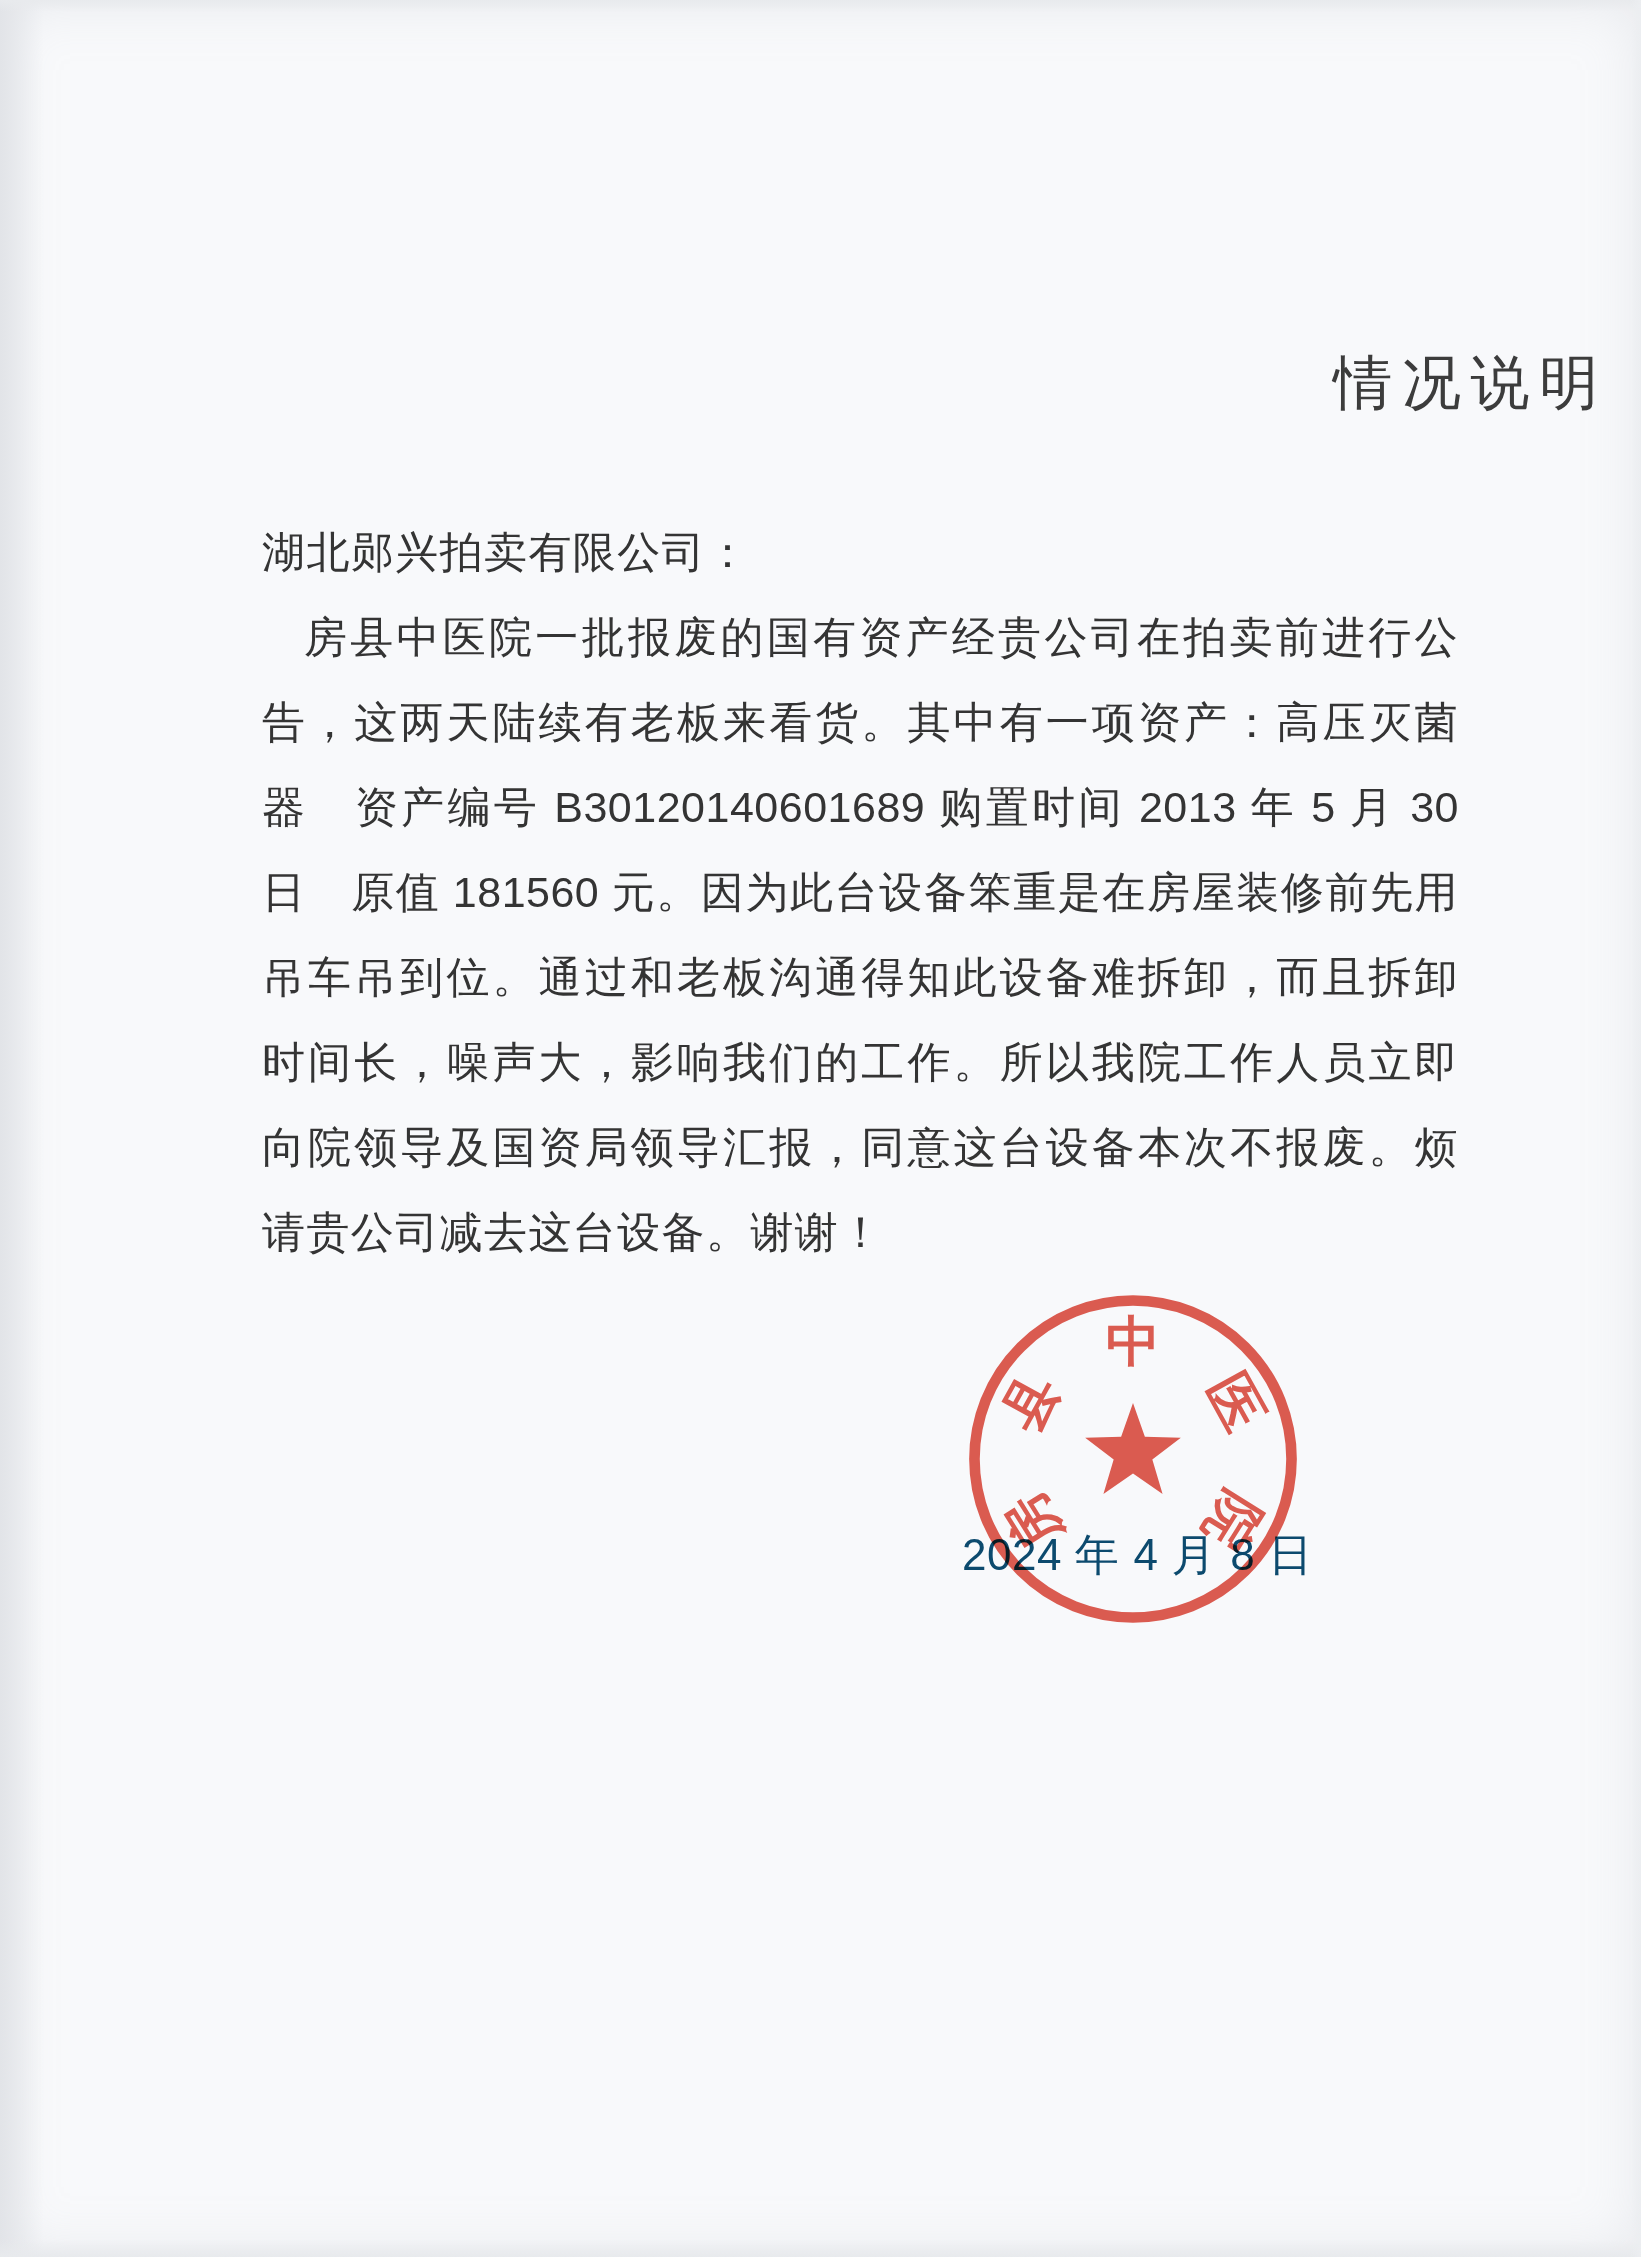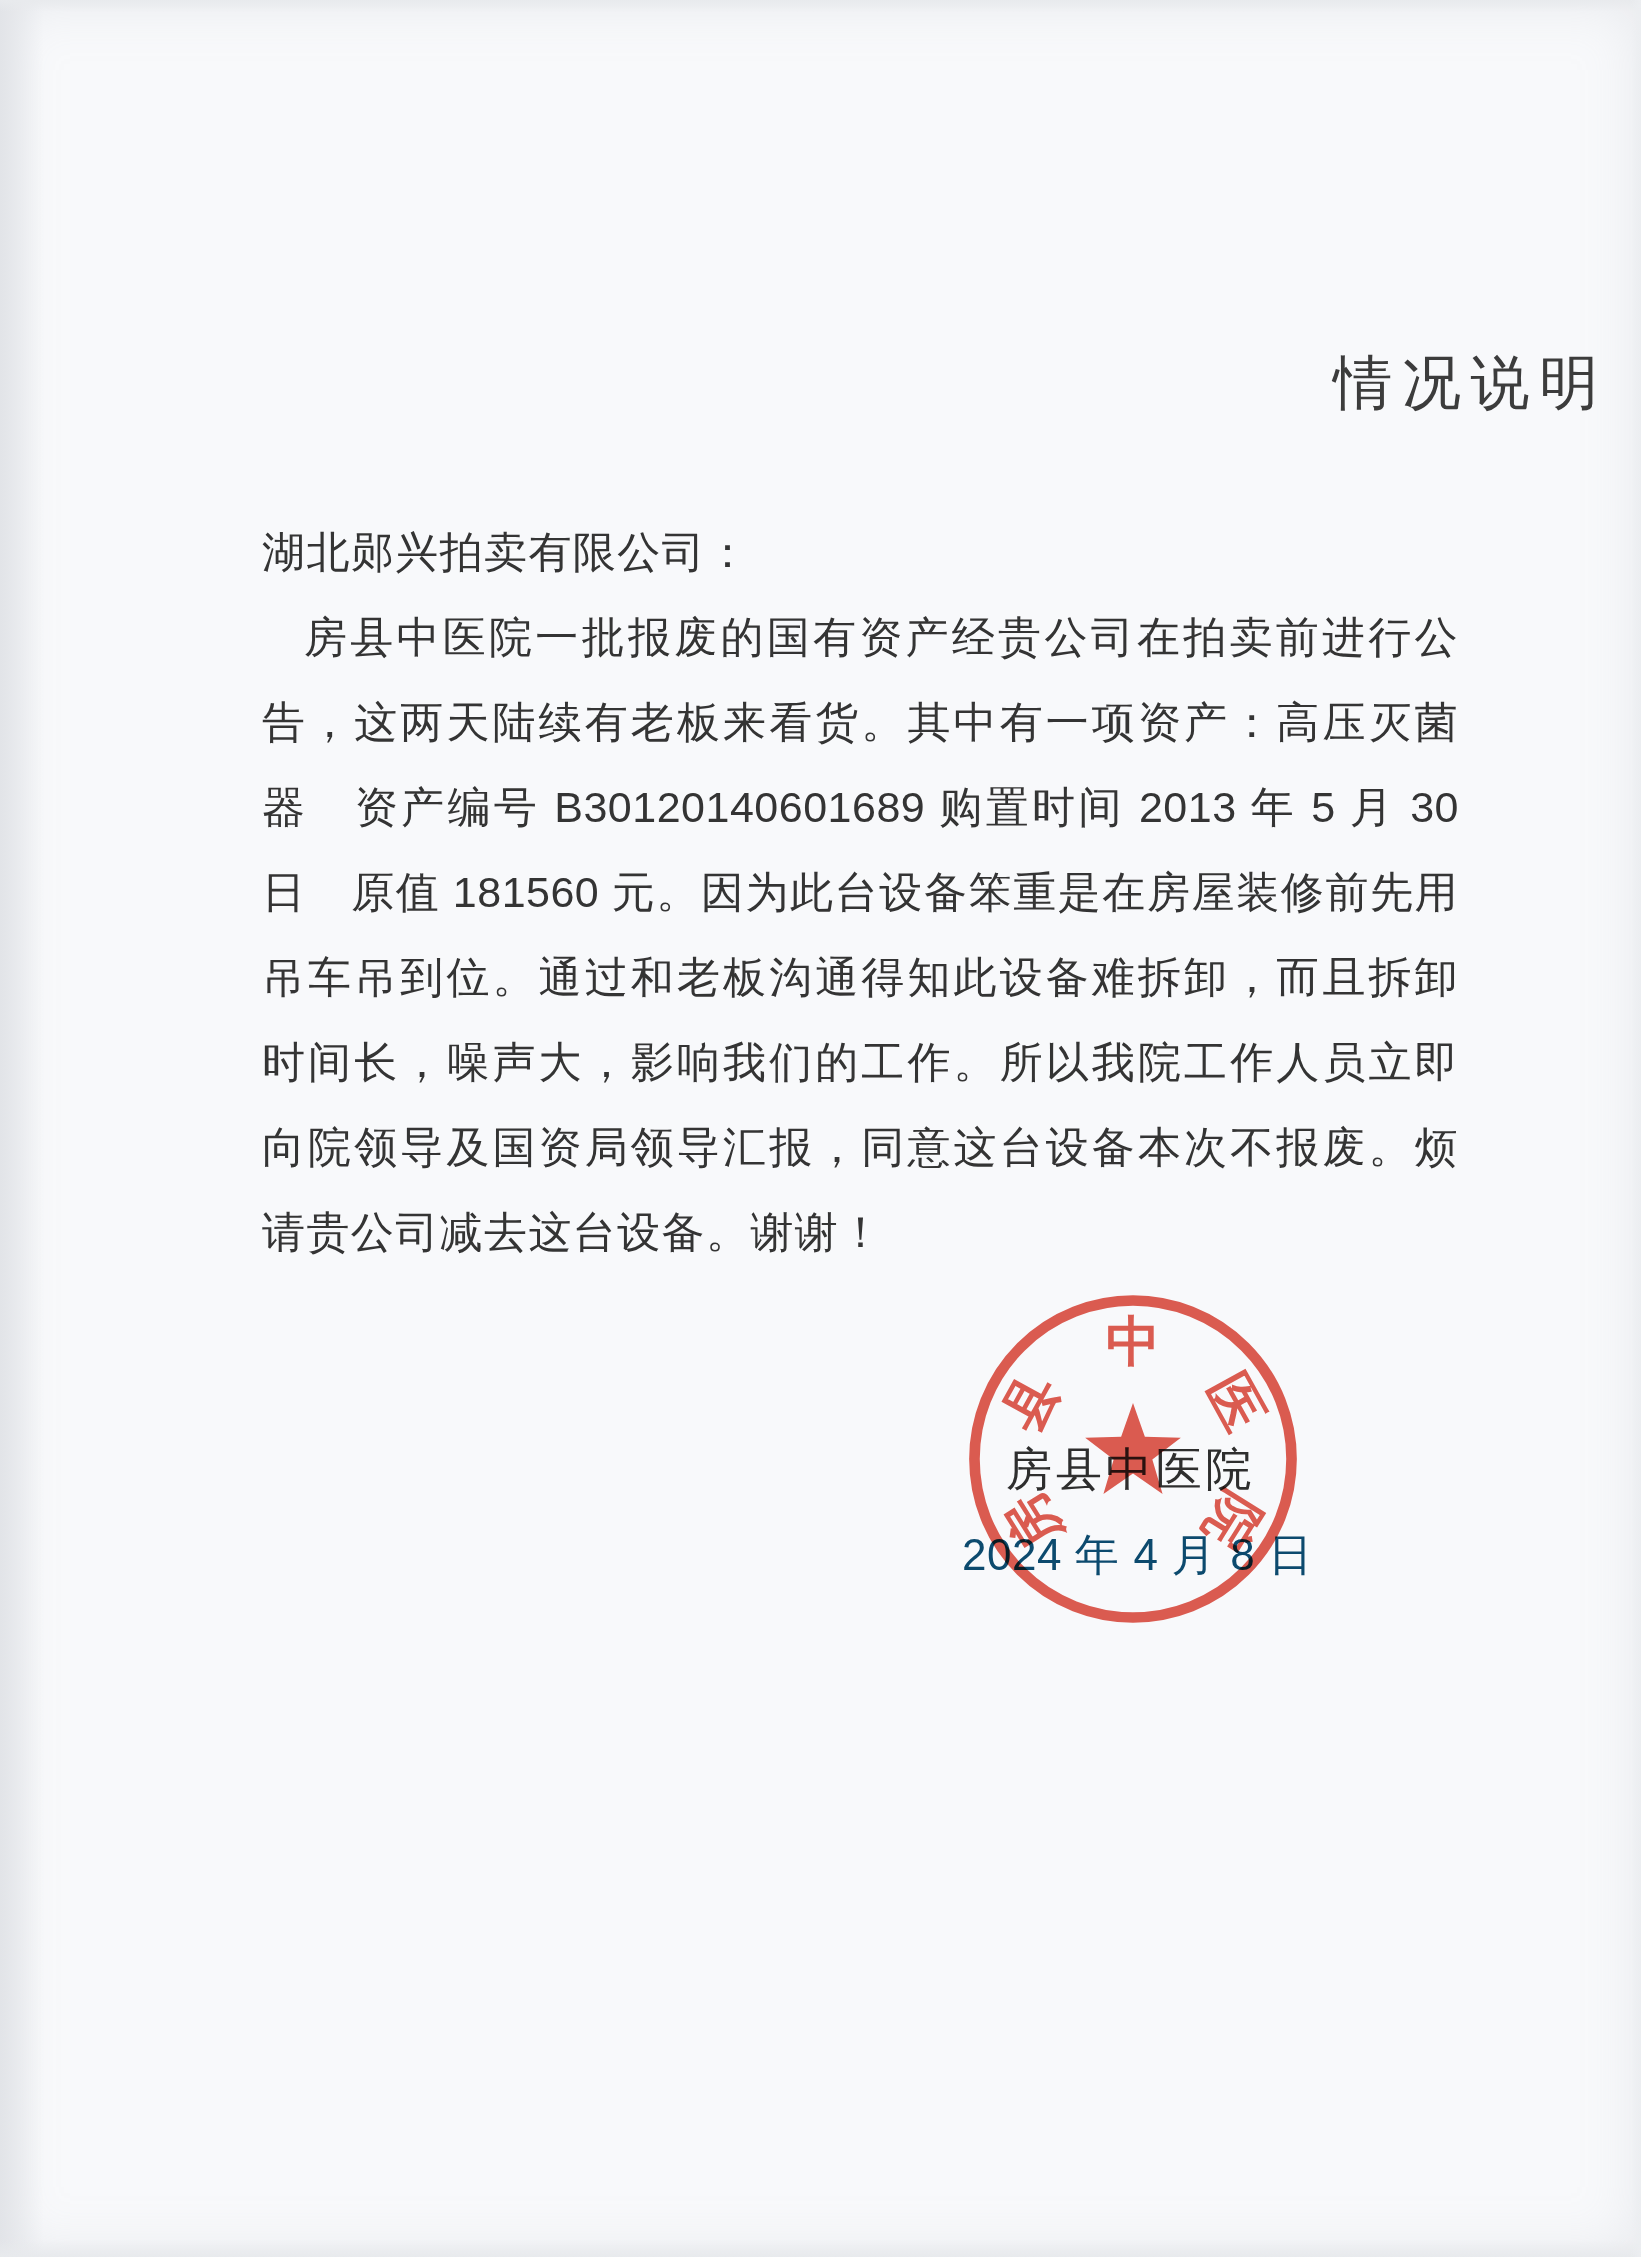--- a/index.html
+++ b/index.html
@@ -64,21 +64,20 @@
   <div class="edge-bottom"></div>
   <div class="edge-right"></div>
 
   <div class="doc-title">情况说明</div>
 
   <div class="body-text">
     <div class="salutation">湖北郧兴拍卖有限公司：</div>
     <div class="para"><span>房县中医院一批报废的国有资产经贵公司在拍卖前进行公告，这两天陆续有老板来看货。其中有一项资产：高压灭菌器　资产编号 </span><span class="num">B30120140601689</span><span> 购置时间 </span><span class="num">2013</span><span> 年 </span><span class="num">5</span><span> 月 </span><span class="num">30</span><span> 日　原值 </span><span class="num">181560</span><span> 元。因为此台设备笨重是在房屋装修前先用吊车吊到位。通过和老板沟通得知此设备难拆卸，而且拆卸时间长，噪声大，影响我们的工作。所以我院工作人员立即向院领导及国资局领导汇报，同意这台设备本次不报废。烦请贵公司减去这台设备。谢谢！</span></div>
   </div>
 
-  <div class="signature-line">房县中医院</div>
 
   <div class="date-line"><span class="num">2024</span><span> 年 </span><span class="num">4</span><span> 月 </span><span class="num">8</span><span> 日</span></div>
 
   <svg class="seal" width="348" height="348" viewBox="-180 -180 360 360">
     <circle cx="0" cy="0" r="164" fill="none" stroke-width="11" stroke="#dd4639"></circle>
     <polygon points="0,-58 12.3,-23 49.5,-22.1 20,0.5 30.6,36.1 0,15 -30.6,36.1 -20,0.5 -49.5,-22.1 -12.3,-23" fill="#dd4639"></polygon>
     <text text-anchor="middle" dominant-baseline="central" transform="rotate(-122)" x="0" y="-121" fill="#dd4639">房</text>
     <text text-anchor="middle" dominant-baseline="central" transform="rotate(-61)" x="0" y="-121" fill="#dd4639">县</text>
     <text text-anchor="middle" dominant-baseline="central" transform="rotate(0)" x="0" y="-121" fill="#dd4639">中</text>
     <text text-anchor="middle" dominant-baseline="central" transform="rotate(61)" x="0" y="-121" fill="#dd4639">医</text>

